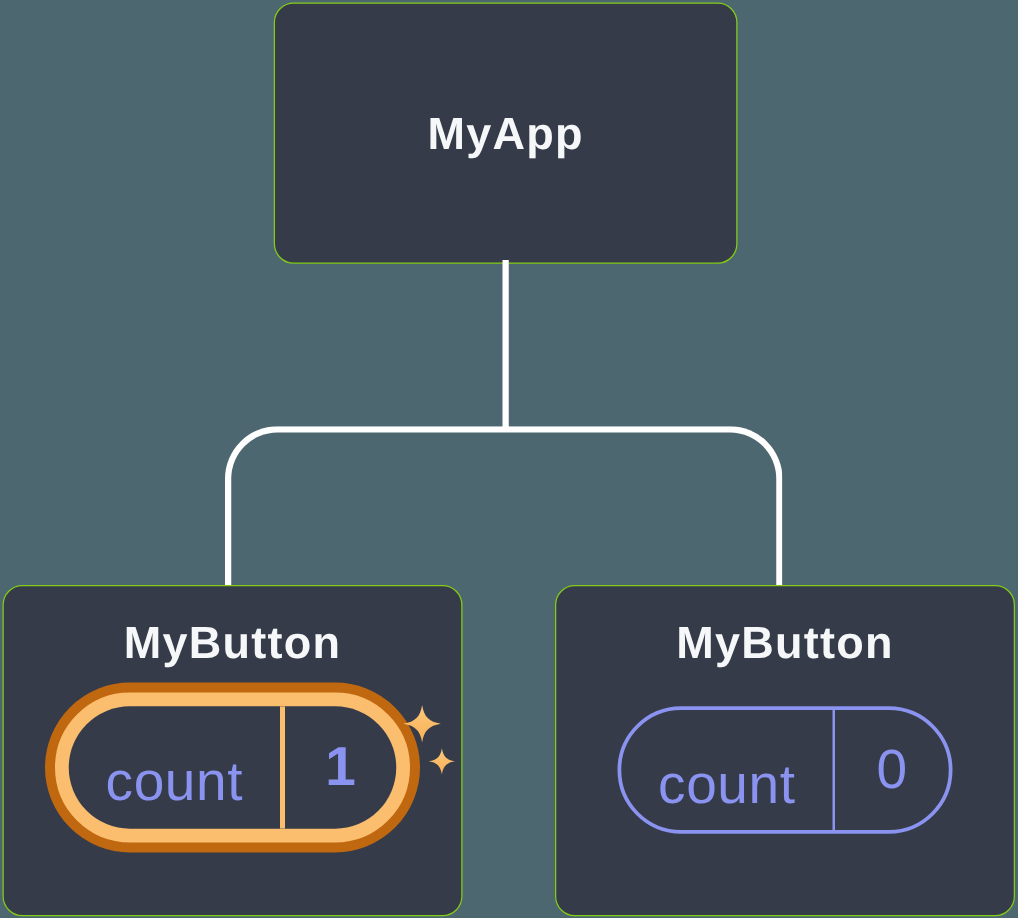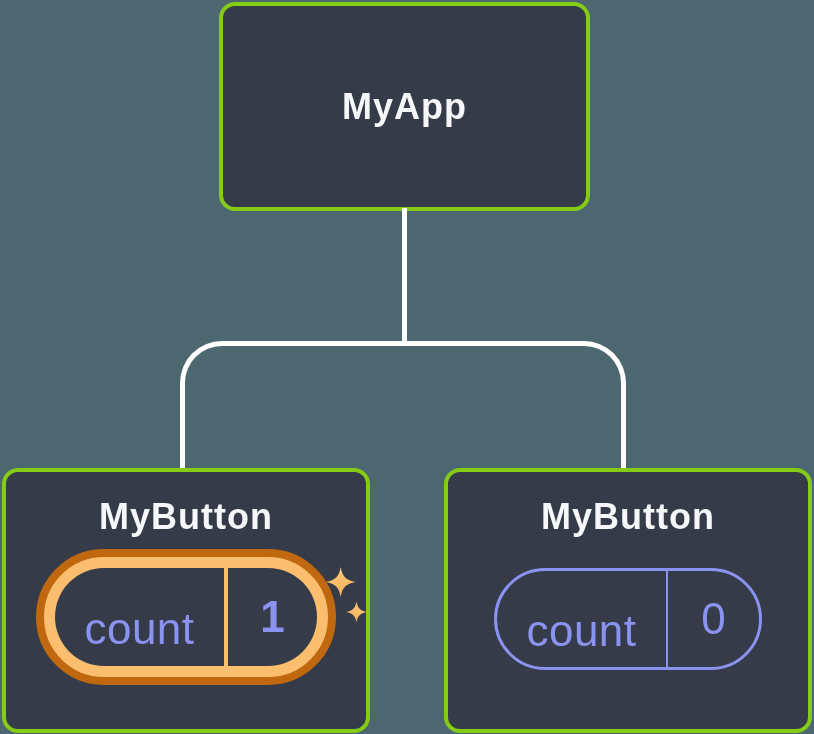--- a/index.html
+++ b/index.html
@@ -13,21 +13,21 @@
     width: 814px;
     height: 734px;
     background: #4c6770;
     overflow: hidden;
   }
   
   .node {
     position: absolute;
     box-sizing: border-box;
     background: #353b48;
-    border: 4px solid #84cc16;
+    border: 1px solid #84cc16;
     border-radius: 16px;
     display: flex;
     flex-direction: column;
     align-items: center;
   }
   .node-root {
     left: 219px; top: 2px;
     width: 371px; height: 209px;
     justify-content: center;
   }

